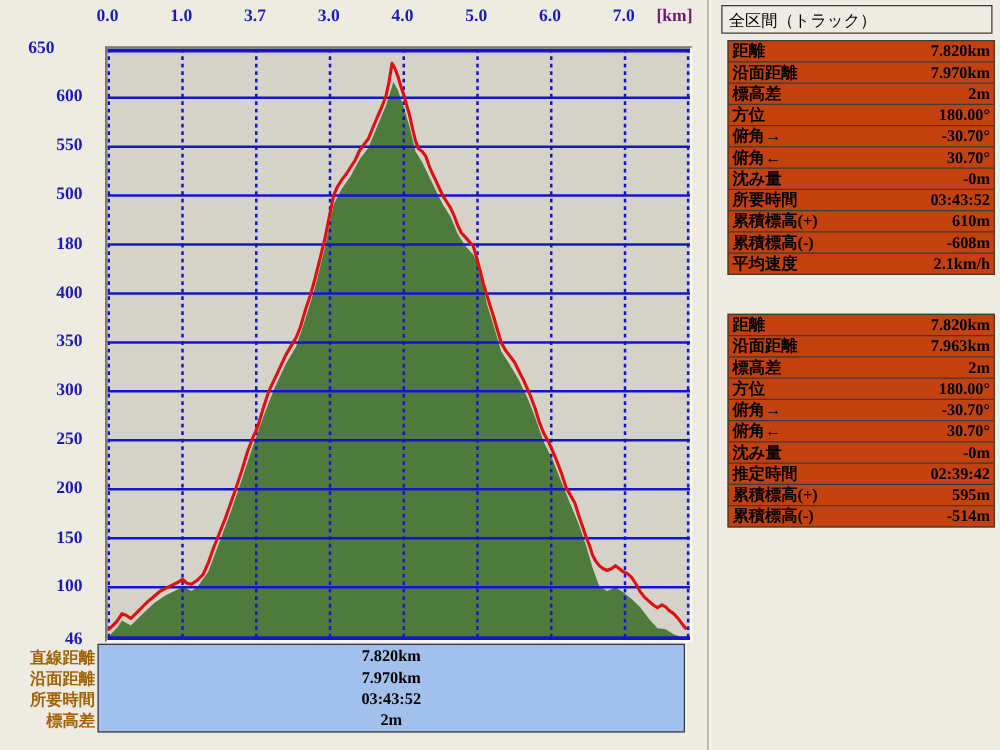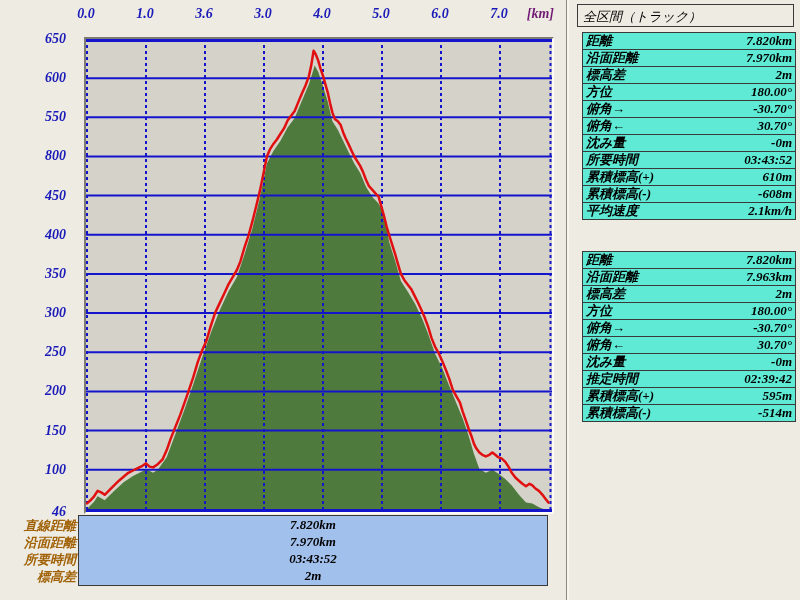--- a/index.html
+++ b/index.html
@@ -1,20 +1,19 @@
 <!DOCTYPE html>
 <html><head>
 <meta charset="utf-8">
 <style>
   html,body{margin:0;padding:0;background:#c8c8c8;}
   .stage{
     position:relative;width:800px;height:600px;overflow:hidden;
     background:#eeebe2;
     font-family:"Liberation Serif","DejaVu Serif",serif;
-    font-style:italic;
     -webkit-font-smoothing:none;
   }
   
   .plot-frame{
     position:absolute;left:84px;top:37px;width:466px;height:473px;
     border:2px solid;border-color:#7d7b73 #fbfaf4 #fbfaf4 #7d7b73;
     background:#d5d2c9;
   }
   .plot-frame svg{display:block;}
   .xlab{
@@ -45,53 +44,53 @@
   .divider{position:absolute;left:566px;top:0;width:1px;height:600px;background:#8d8b81;}
   .divider2{position:absolute;left:567px;top:0;width:2px;height:600px;background:#f8f6ef;}
   .side-panel{position:absolute;left:569px;top:0;width:231px;height:444px;background:#eeebe2;}
   .phead{
     position:absolute;left:8px;width:217px;height:23px;line-height:23px;
     border:1px solid #3a3a3a;padding-left:5px;box-sizing:border-box;
     font-size:13px;color:#000;background:#eeebe2;
   }
   .ptable{
     position:absolute;left:13px;width:212px;
-    border:1px solid #3a3a3a;background:#5eead4;
+    border:1px solid #3a3a3a;background:#c2410c;
   }
   .prow{
     display:flex;justify-content:space-between;align-items:center;
     height:16px;line-height:16px;padding:0 3px;
     border-bottom:1px solid #3a3a3a;
     font-size:13px;font-weight:bold;color:#000;white-space:nowrap;
   }
   .prow:last-child{border-bottom:none;}
 </style>
 </head>
 <body>
 
 <div class="stage">
 
   <div id="xlabels">
       <div class="xlab" style="left: 64px;">0.0</div>
       <div class="xlab" style="left: 123px;">1.0</div>
-      <div class="xlab" style="left: 182px;">3.6</div>
+      <div class="xlab" style="left: 182px;">3.7</div>
       <div class="xlab" style="left: 241px;">3.0</div>
       <div class="xlab" style="left: 300px;">4.0</div>
       <div class="xlab" style="left: 359px;">5.0</div>
       <div class="xlab" style="left: 418px;">6.0</div>
       <div class="xlab" style="left: 477px;">7.0</div>
     </div>
   <div class="xunit">[km]</div>
 
   <div id="ylabels">
-      <div class="ylab" style="top: 31px;">650</div>
+      <div class="ylab" style="top: 31px; text-align: center;">650</div>
       <div class="ylab" style="top: 70.1556px;">600</div>
       <div class="ylab" style="top: 109.311px;">550</div>
-      <div class="ylab" style="top: 148.467px;">800</div>
-      <div class="ylab" style="top: 187.623px;">450</div>
+      <div class="ylab" style="top: 148.467px;">500</div>
+      <div class="ylab" style="top: 187.623px;">180</div>
       <div class="ylab" style="top: 226.778px;">400</div>
       <div class="ylab" style="top: 265.934px;">350</div>
       <div class="ylab" style="top: 305.089px;">300</div>
       <div class="ylab" style="top: 344.245px;">250</div>
       <div class="ylab" style="top: 383.401px;">200</div>
       <div class="ylab" style="top: 422.556px;">150</div>
       <div class="ylab" style="top: 461.712px;">100</div>
       <div class="ylab" style="top: 504px;">46</div>
     </div>
 

